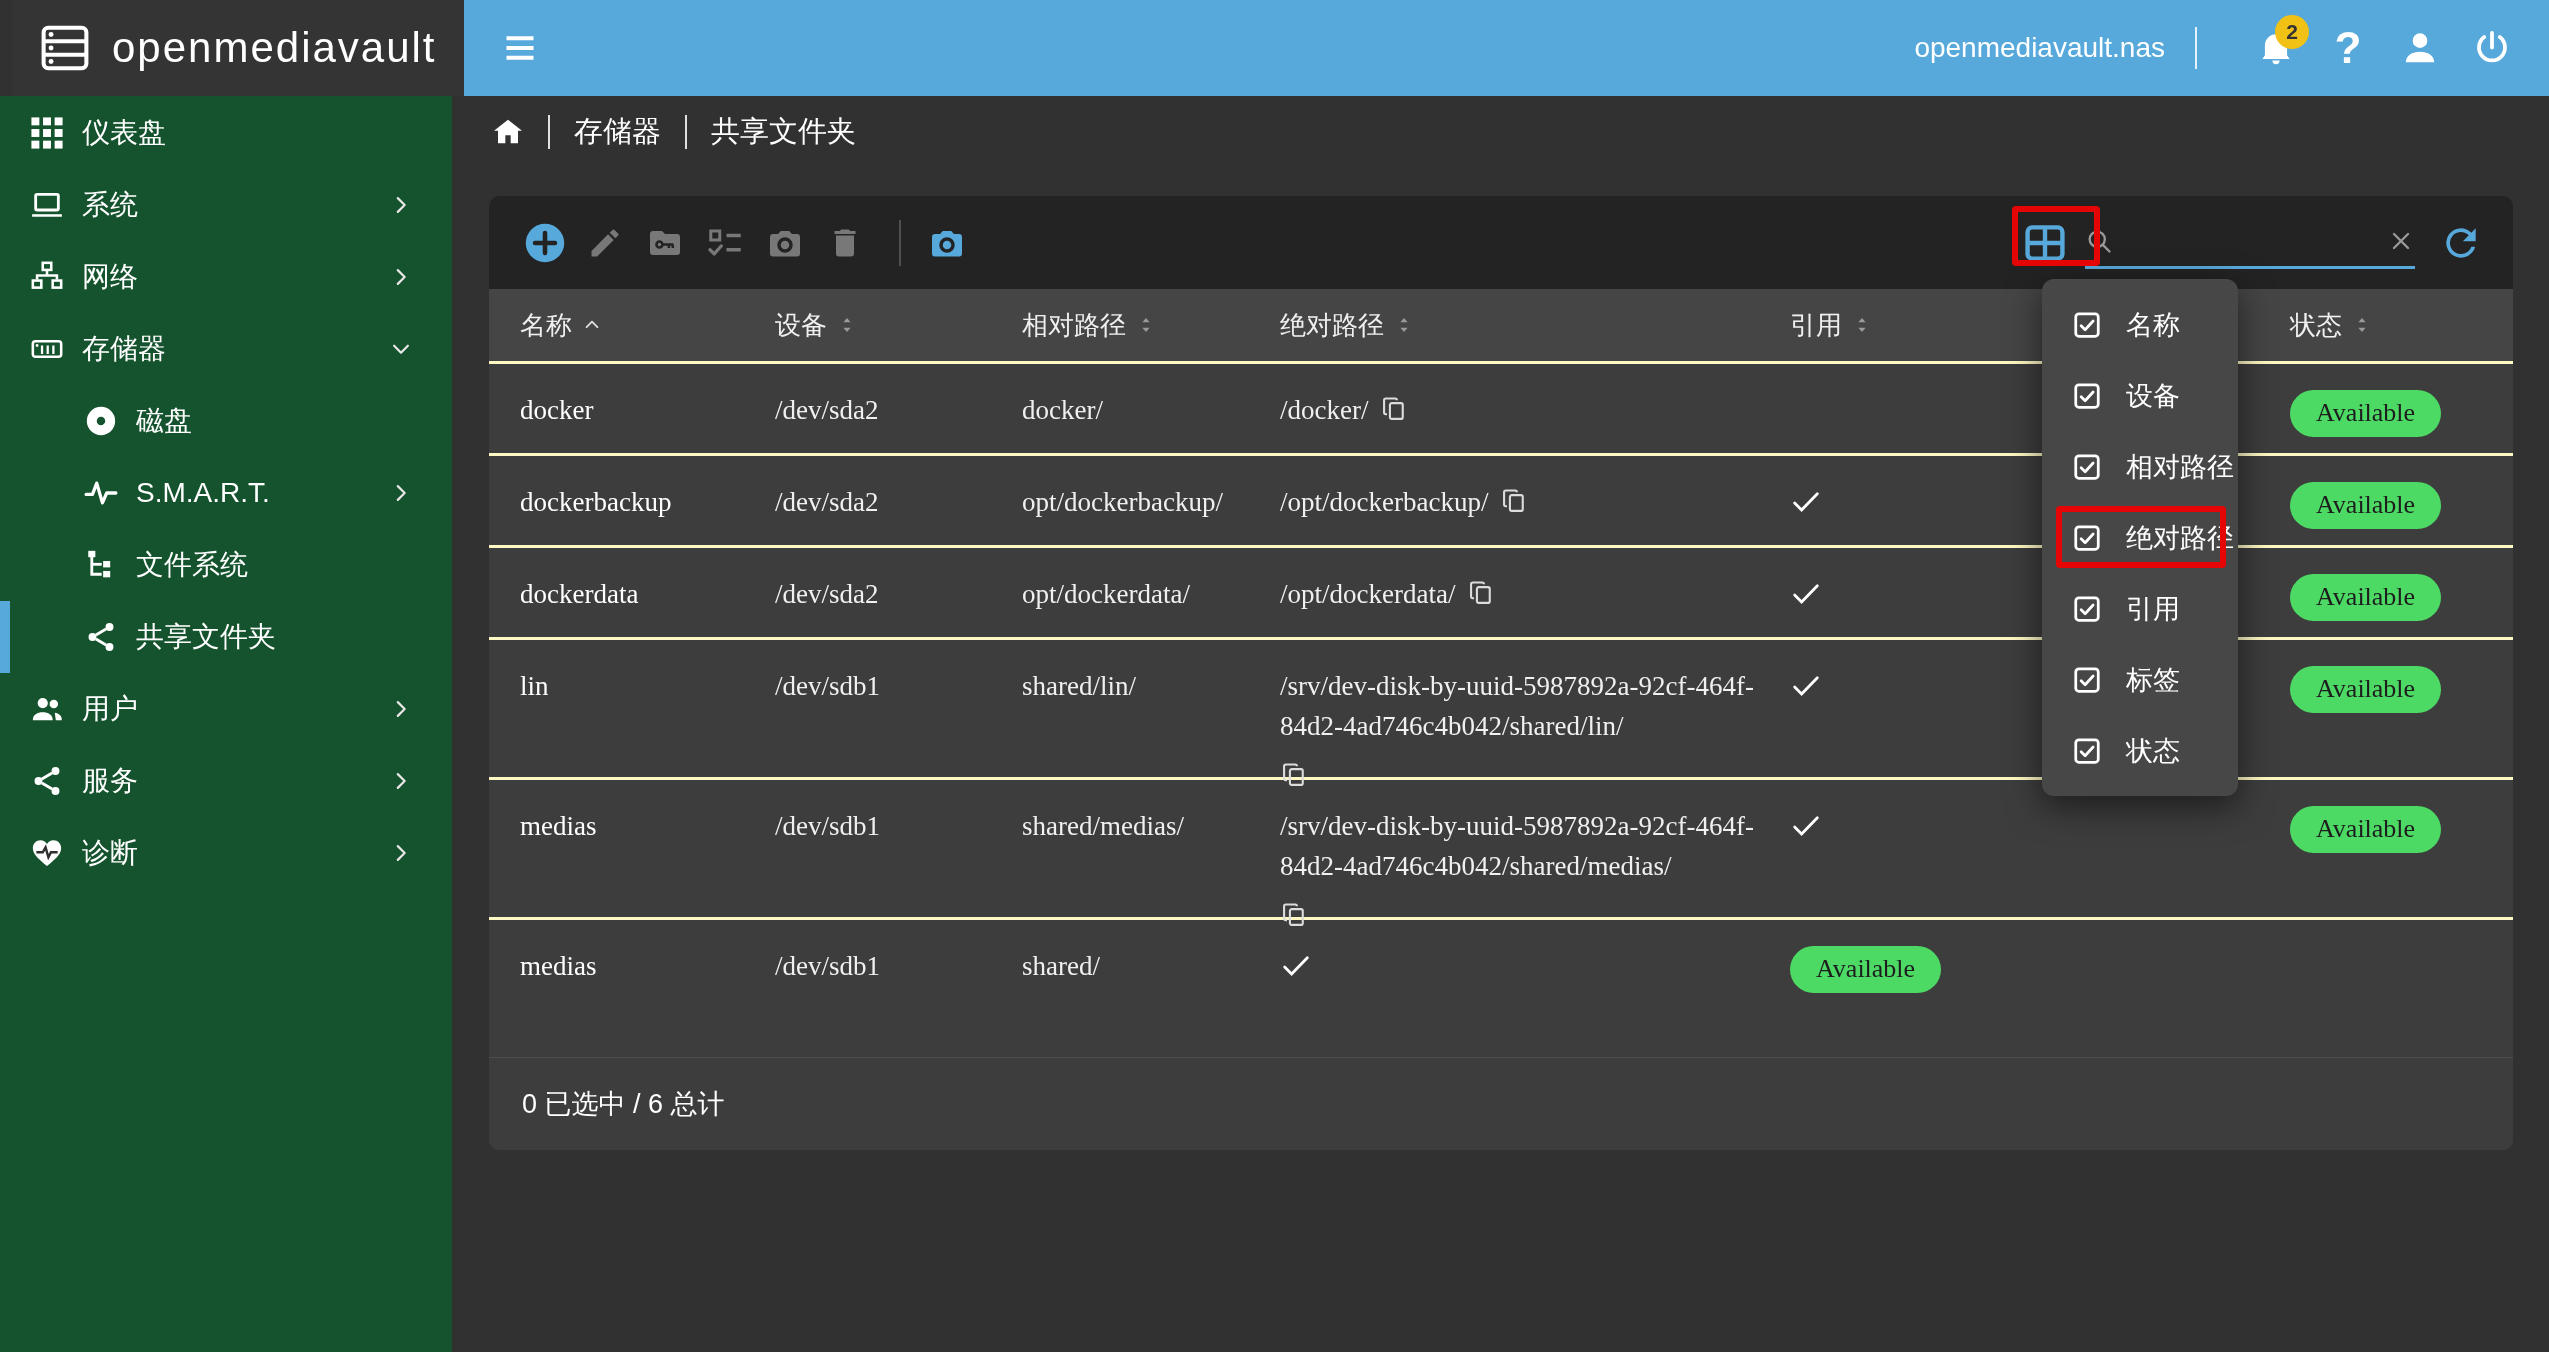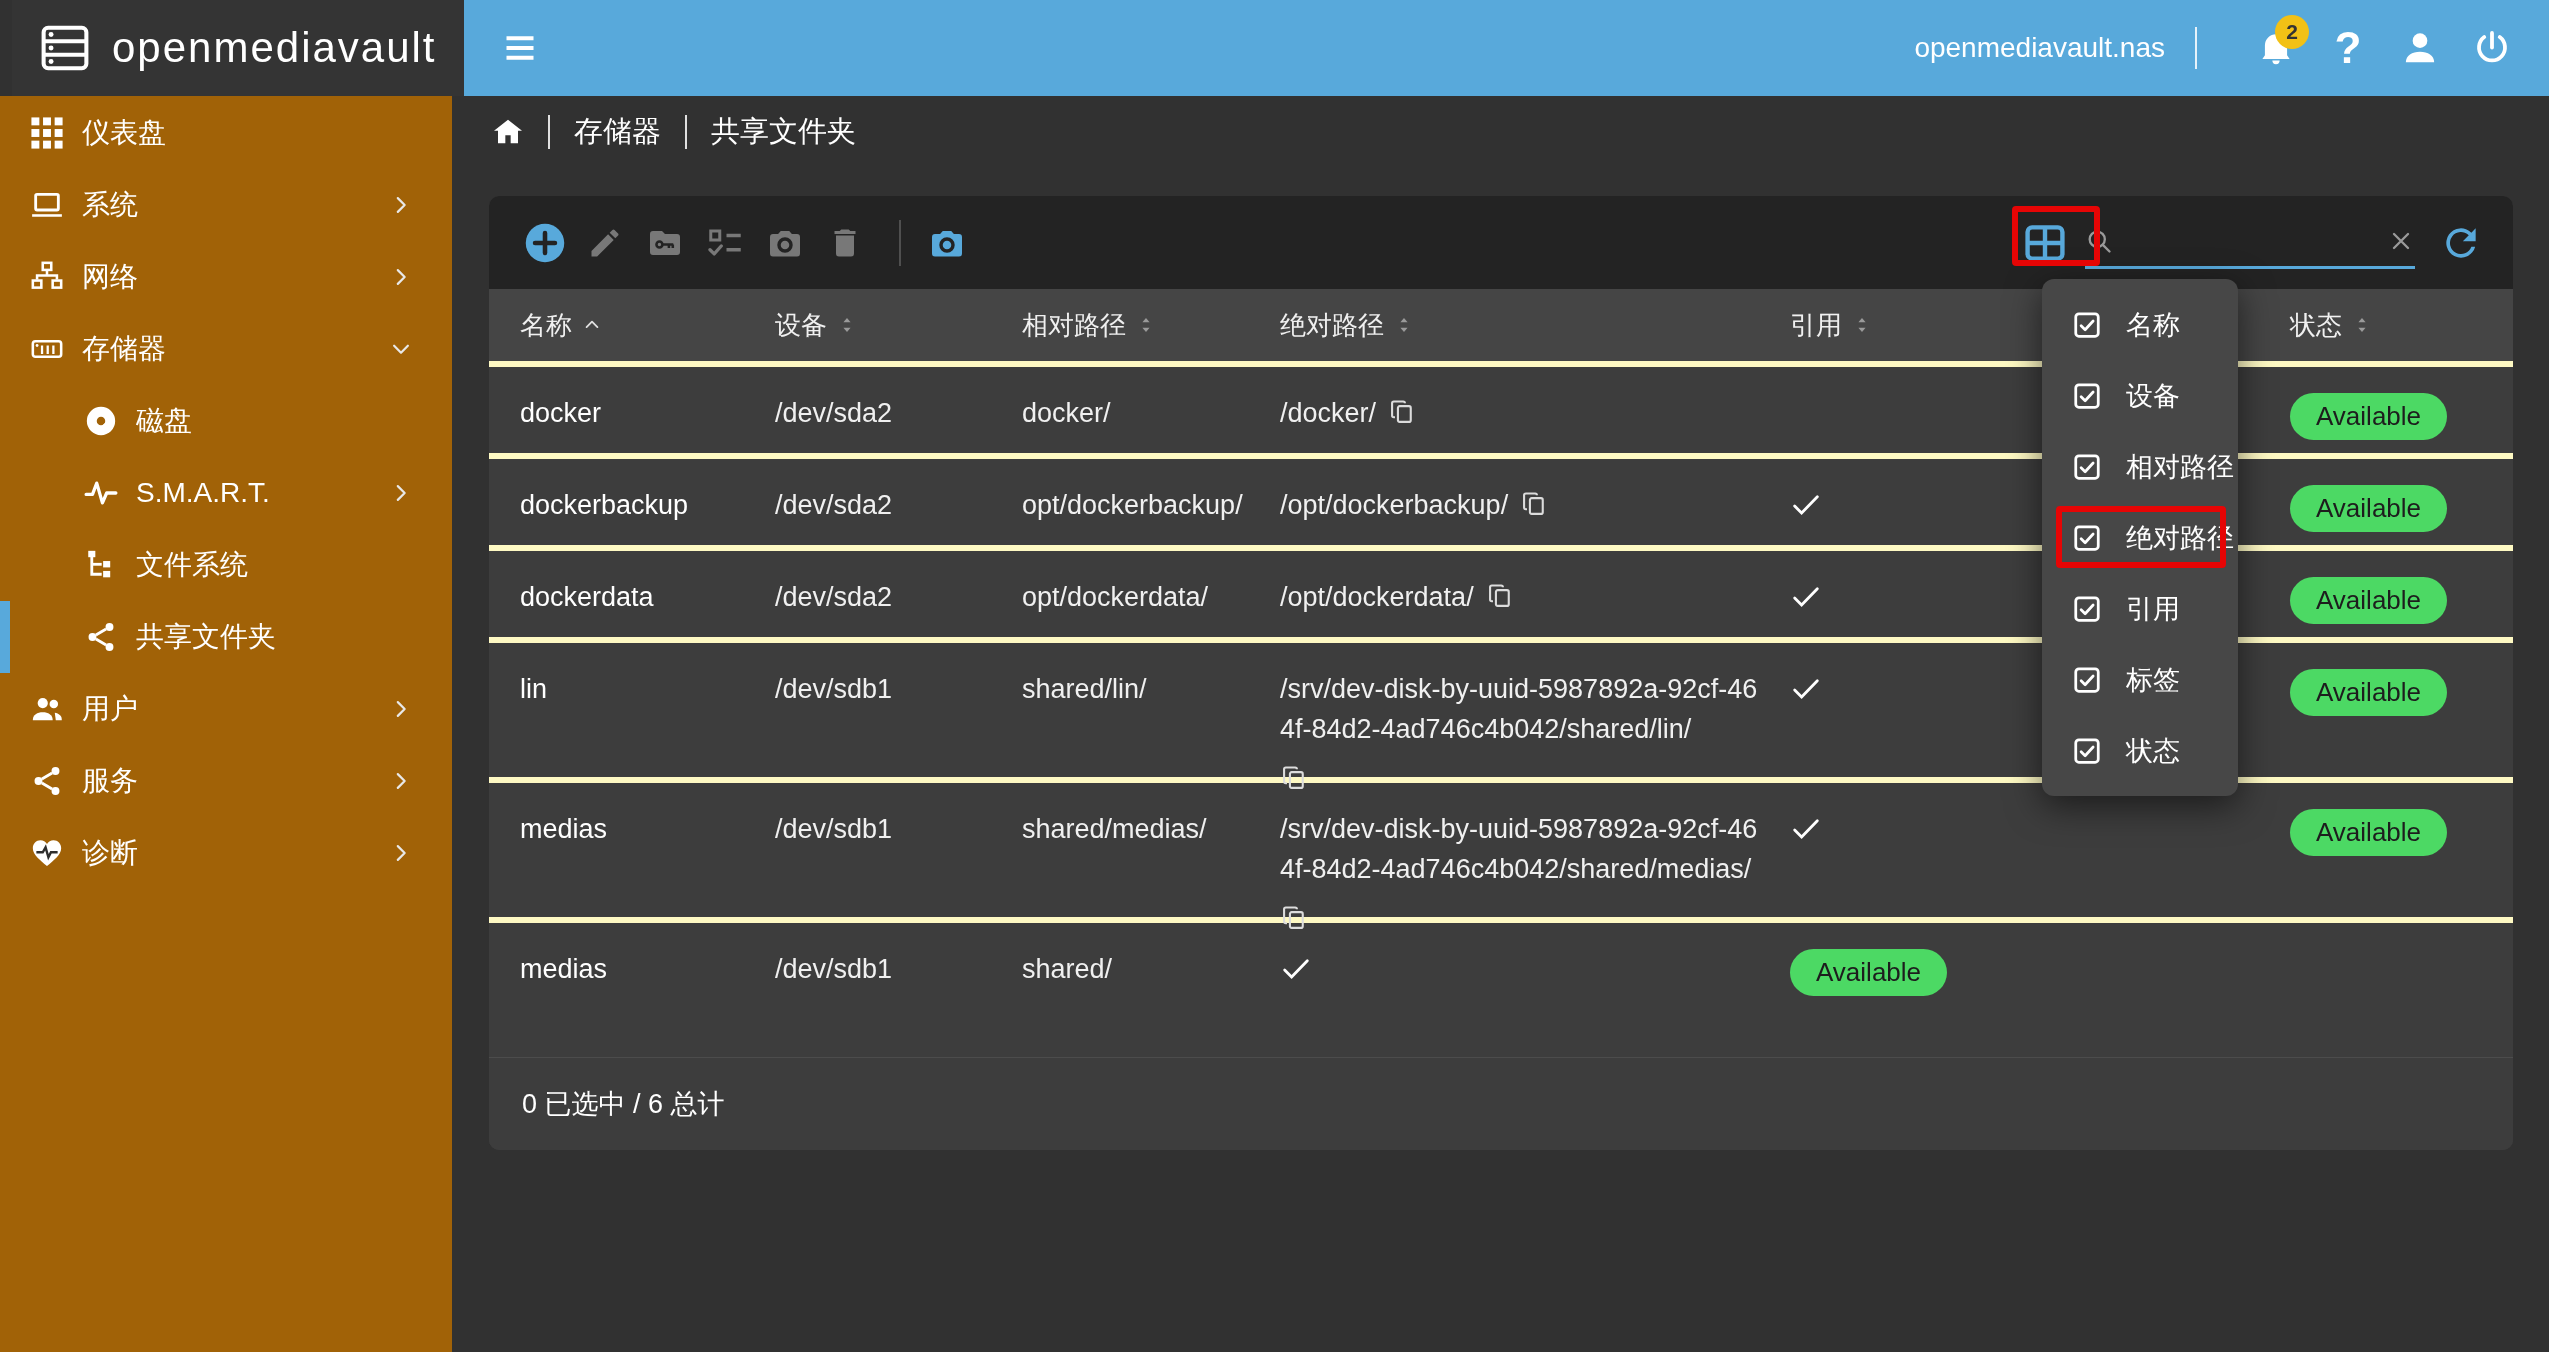--- a/index.html
+++ b/index.html
@@ -20,21 +20,21 @@
   .topbar{flex:1;background:var(--blue);display:flex;align-items:center;padding:0 46px 0 38px;box-sizing:border-box;}
   .hamburger{width:36px;height:36px;color:#fff;background:none;border:none;padding:0;cursor:pointer;}
   .topbar .spacer{flex:1;}
   .hostname{font-size:28px;color:#fff;}
   .top-vdivider{width:2px;height:42px;background:rgba(255,255,255,.85);margin:0 30px;}
   .top-btn{position:relative;background:none;border:none;padding:0;margin-left:26px;color:#fff;cursor:pointer;display:flex;align-items:center;justify-content:center;width:46px;height:46px;}
   .bell-badge{position:absolute;top:-10px;right:-10px;width:34px;height:34px;border-radius:50%;background:var(--yellow);color:#333;font-size:21px;font-weight:bold;display:flex;align-items:center;justify-content:center;}
   .help-glyph{font-size:44px;font-weight:bold;line-height:1;}
 
   
-  .sidebar{position:absolute;left:0;top:96px;bottom:0;width:452px;background:#a16207;padding-top:1px;box-sizing:border-box;}
+  .sidebar{position:absolute;left:0;top:96px;bottom:0;width:452px;background:#14532d;padding-top:1px;box-sizing:border-box;}
   .side-item{position:relative;height:72px;display:flex;align-items:center;cursor:pointer;}
   .side-item .icon{width:34px;height:34px;margin-left:30px;color:#fff;}
   .side-item.indent .icon{margin-left:84px;}
   .side-item .lbl{margin-left:18px;font-size:28px;color:#fff;white-space:nowrap;}
   .side-item .chev{position:absolute;right:40px;width:22px;height:22px;color:#e8e8e8;}
   .side-item.selected::before{content:"";position:absolute;left:0;top:0;bottom:0;width:10px;background:var(--blue);}
 
   
   .content{position:absolute;left:452px;top:96px;right:0;bottom:0;background:#313131;}
   .breadcrumb{height:72px;display:flex;align-items:center;padding-left:40px;}
@@ -57,21 +57,21 @@
   .search-input{flex:1;min-width:0;background:transparent;border:none;outline:none;color:#fff;font-size:27px;padding:0 8px;font-family:inherit;}
   .clear-btn{width:30px;height:30px;background:none;border:none;padding:0;color:#aaa;cursor:pointer;}
   .refresh-btn{margin-left:24px;width:44px;height:44px;background:none;border:none;padding:0;color:var(--blue);cursor:pointer;}
 
   
   .tgrid{display:grid;grid-template-columns:255px 247px 258px 510px 500px 1fr;padding-left:31px;box-sizing:border-box;}
   .thead{height:72px;background:#454545;align-items:center;font-size:26px;color:#f0f0f0;}
   .th{display:flex;align-items:center;gap:10px;cursor:pointer;}
   .sort-ic{width:20px;height:20px;color:#9a9a9a;}
   .sort-ic.active{color:#e0e0e0;}
-  .trow{align-content:start;border-top:6px solid #fef9c3;}
+  .trow{align-content:start;border-top:3px solid #fef9c3;font-family:Liberation Serif, serif;}
   .trow.short{height:92px;}
   .trow.tall{height:140px;}
   .td{padding-top:26px;font-size:27px;color:#f0f0f0;line-height:40px;padding-right:28px;box-sizing:border-box;}
   .td.name{color:#fff;}
   .td.abs{word-break:break-all;}
   .copy-btn{background:none;border:none;padding:0;color:#dcdcdc;cursor:pointer;width:28px;height:28px;vertical-align:-4px;margin-left:12px;}
   .copy-block{margin-top:10px;}
   .copy-block .copy-btn{margin-left:0;}
   .check-ic{width:32px;height:32px;color:#fff;margin-top:4px;}
   .badge{display:inline-block;background:var(--green);color:#1d1d1d;font-size:26px;line-height:1;padding:10px 26px 11px;border-radius:24px;}

